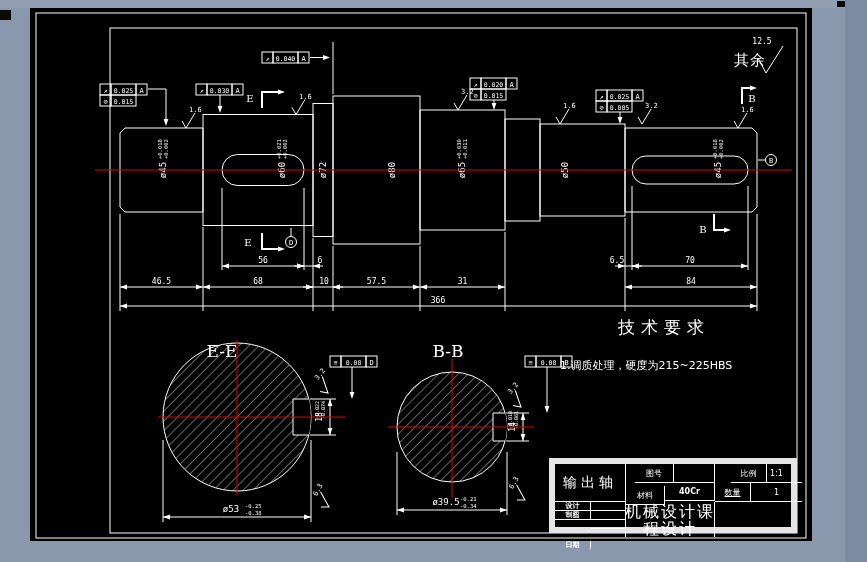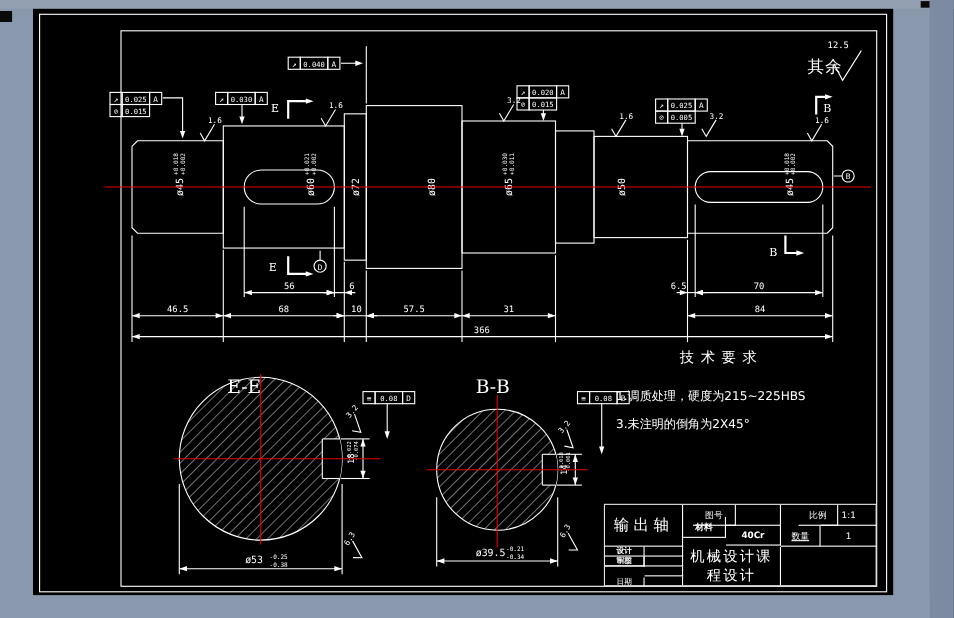--- a/index.html
+++ b/index.html
@@ -10,31 +10,31 @@
   .winbtn{top:1px;width:9px;height:6px;background:#0a0a0a;}
   .leftcol{left:0;top:8px;width:30px;height:533px;background:#8a98ae;}
   .edgemark{left:0;top:10px;width:11px;height:10px;background:#0a0a0a;}
   .rightcol{left:812px;top:8px;width:33px;height:533px;background:#8a98ae;}
   .rightcol2{left:845px;top:0px;width:22px;height:562px;background:#7c8ba2;}
   .botbar{left:0;top:541px;width:845px;height:21px;background:#8a98ae;}
   .canvas{left:30px;top:8px;width:782px;height:533px;background:#000;}
   #dwg{left:0;top:0;pointer-events:none;}
   
   .techreq{left:560px;top:316px;width:250px;color:#fff;}
-  .techreq .tr-title{margin-left:58px;font-size:13px;letter-spacing:6px;margin-bottom:14px;}
+  .techreq .tr-title{margin-left:58px;font-size:17px;letter-spacing:6px;margin-bottom:14px;}
   .techreq .tr-item{font-size:11px;line-height:25px;white-space:nowrap;}
   
   .qiyu{left:734px;top:51px;color:#fff;font-size:15px;letter-spacing:1px;}
   
-  .tb{left:549px;top:458px;width:248px;height:75px;color:#fff;border:1px solid #e5e5e5;box-sizing:border-box;}
+  .tb{left:549px;top:458px;width:248px;height:75px;color:#fff;border:6px solid #e5e5e5;box-sizing:border-box;}
   .tb .c{position:absolute;box-sizing:border-box;border-right:1px solid #fff;border-bottom:1px solid #fff;
          display:flex;align-items:center;justify-content:center;font-size:8px;overflow:hidden;white-space:nowrap;}
   .tb .noR{border-right:none;} .tb .noB{border-bottom:none;}
   .tb .big{font-size:14px;letter-spacing:4px;}
-  .tb .course{flex-direction:column;font-size:13px;letter-spacing:2px;line-height:17px;}
+  .tb .course{flex-direction:column;font-size:16px;letter-spacing:2px;line-height:17px;}
   .tb .sm{font-size:7px;}
 </style>
 </head>
 <body>
 
 <div id="app">
   <div class="abs topbar"></div>
   <div class="abs winbtn" style="left:837px;"></div>
   <div class="abs winbtn" style="left:856px;"></div>
   <div class="abs leftcol"></div>
@@ -357,43 +357,42 @@
       </g>
       <g>
         <polyline points="758,58 766,73 783,46" fill="none" stroke="#fff" stroke-width="1"></polyline>
         <text x="762" y="44" fill="#fff" font-size="8" font-family="&quot;DejaVu Sans Mono&quot;,monospace" text-anchor="middle">12.5</text>
       </g>
     </svg>
 
   <div class="abs techreq">
     <div class="tr-title">技术要求</div>
     <div class="tr-item">1.调质处理，硬度为215~225HBS</div>
-    <div class="tr-item">3.未注明的倒角为2X45°</div>
   </div>
 
   <div class="abs qiyu">其余</div>
 
   <div class="abs tb">
     <div class="c big" style="left:0;top:0;width:71px;height:38px;">输出轴</div>
     <div class="c" style="left:80px;top:0;width:39px;height:19px;">图号</div>
     <div class="c" style="left:110px;top:0;width:50px;height:19px;"></div>
     <div class="c" style="left:176px;top:0;width:36px;height:19px;">比例</div>
     <div class="c noR" style="left:196px;top:0;width:51px;height:19px;">1:1</div>
-    <div class="c" style="left:71px;top:11px;width:39px;height:19px;font-weight:bold;">材料</div>
+    <div class="c" style="left:71px;top:22px;width:39px;height:19px;">材料</div>
     <div class="c" style="left:110px;top:18px;width:50px;height:19px;font-weight:bold;">40Cr</div>
     <div class="c" style="left:160px;top:19px;width:36px;height:19px;text-decoration:underline;">数量</div>
     <div class="c noR" style="left:196px;top:19px;width:51px;height:19px;">1</div>
 
     <div class="c sm" style="left:0;top:38px;width:36px;height:9px;font-weight:bold;">设计</div>
     <div class="c" style="left:36px;top:38px;width:35px;height:9px;"></div>
     <div class="c sm" style="left:0;top:47px;width:36px;height:9px;">制图</div>
     <div class="c" style="left:36px;top:47px;width:35px;height:9px;"></div>
     <div class="c sm" style="left:0;top:47px;width:36px;height:9px;">审核</div>
     <div class="c" style="left:36px;top:56px;width:35px;height:9px;"></div>
-    <div class="c sm noB" style="left:0;top:66px;width:36px;height:8px;">日期</div>
+    <div class="c sm noB" style="left:0;top:77px;width:36px;height:8px;font-weight:bold;">日期</div>
     <div class="c noB" style="left:36px;top:65px;width:35px;height:8px;"></div>
 
     <div class="c course" style="left:71px;top:38px;width:89px;height:35px;border-bottom:none;">
       <span>机械设计课</span>
       <span>程设计</span>
     </div>
     <div class="c noR noB" style="left:160px;top:38px;width:87px;height:35px;"></div>
   </div>
 </div>
 

